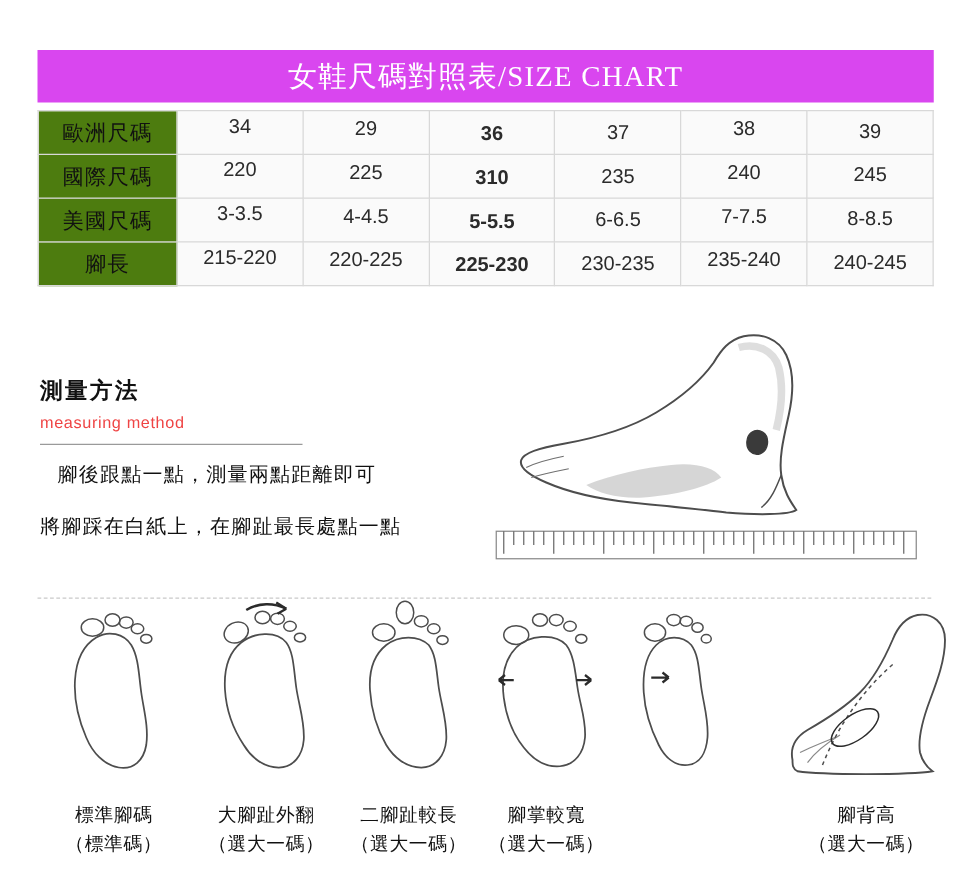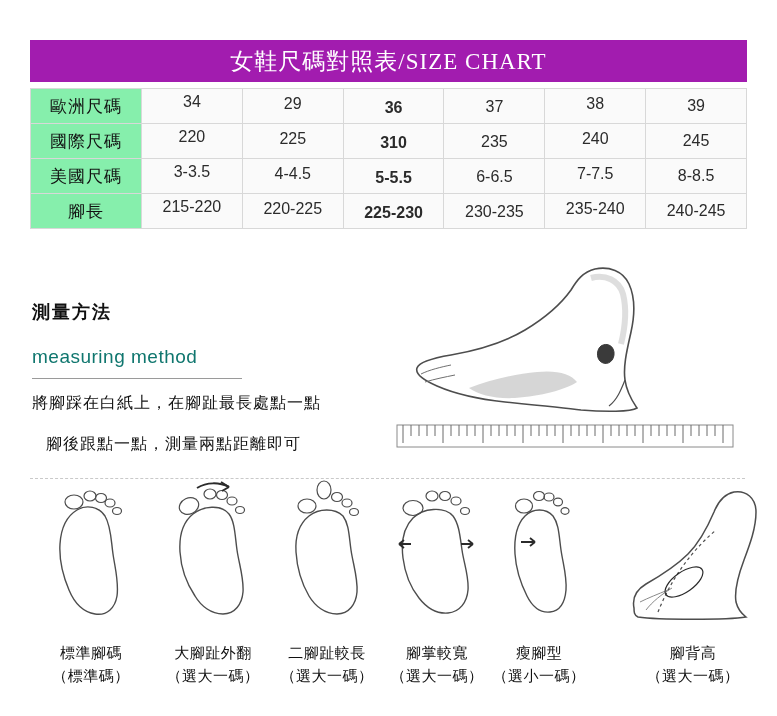--- a/index.html
+++ b/index.html
@@ -16,21 +16,21 @@
     overflow: hidden;
   }
 
   
   .title-bar {
     position: absolute;
     left: 30px;
     top: 40px;
     width: 717px;
     height: 42px;
-    background: #a21caf;
+    background: #d946ef;
     display: flex;
     align-items: center;
     justify-content: center;
   }
   .title-bar .title-text {
     color: #ffffff;
     font-family: "Liberation Serif", serif;
     font-size: 23px;
     letter-spacing: 1px;
     white-space: nowrap;
@@ -50,21 +50,21 @@
   }
   .size-table td {
     border: 1px solid #d8d8d8;
     text-align: center;
     font-size: 16px;
     color: #2b2b2b;
     padding: 0;
   }
   .size-table td.rowhead {
     width: 110px;
-    background: #86efac;
+    background: #4d7c0f;
     font-size: 17px;
     font-family: "Liberation Serif", serif;
     color: #111;
     text-align: center;
     letter-spacing: 1px;
   }
   .size-table td.val {
     background: #fafafa;
   }
   
@@ -83,23 +83,23 @@
     width: 340px;
   }
   .measure-title-cn {
     font-family: Liberation Mono, monospace;
     font-size: 18px;
     font-weight: bold;
     color: #111;
     letter-spacing: 2px;
   }
   .measure-title-en {
-    font-size: 19px;
-    color: #0f766e;
-    margin-top: 22px;
+    font-size: 13px;
+    color: #ef4444;
+    margin-top: 6px;
     letter-spacing: 0.5px;
   }
   .measure-rule {
     width: 210px;
     height: 1px;
     background: #9a9a9a;
     margin: 10px 0 14px 0;
   }
   .measure-line {
     font-family: "Liberation Serif", serif;
@@ -266,22 +266,22 @@
           <div class="c6">240-245</div>
         </td>
   </tr>
 </tbody>
   </table>
 
 <div class="measure-block">
   <div class="measure-title-cn">測量方法</div>
   <div class="measure-title-en">measuring method</div>
   <div class="measure-rule"></div>
+  <div class="measure-line indent">腳後跟點一點，測量兩點距離即可</div>
   <div class="measure-line">將腳踩在白紙上，在腳趾最長處點一點</div>
-  <div class="measure-line indent">腳後跟點一點，測量兩點距離即可</div>
 </div>
 
 <div class="foot-side-wrap">
   <svg width="360" height="200" viewBox="0 0 360 200">
 
     <path d="M196,148 C180,146 150,143 120,140 C92,137 68,131 52,124 C38,118 30,112 32,106
              C34,100 48,96 66,93 C94,88 120,80 140,68 C160,56 176,42 186,28
              C192,18 198,10 210,7 C224,4 238,9 244,22 C250,35 250,52 246,70
              C242,88 238,104 240,118 C242,132 248,140 252,146 C246,150 220,150 196,148 Z" fill="none" stroke="#4d4d4d" stroke-width="1.6"></path>
 
@@ -437,24 +437,20 @@
                  C71,141 76,132 77,120 C78,106 74,94 72,80 C70,66 70,54 64,46
                  C57,38 44,38 36,46 Z" fill="none" stroke="#4d4d4d" stroke-width="1.4"></path>
         <ellipse cx="35" cy="36" rx="8.5" ry="7" fill="none" stroke="#4d4d4d" stroke-width="1.2"></ellipse>
         <ellipse cx="50" cy="26" rx="5.5" ry="4.5" fill="none" stroke="#4d4d4d" stroke-width="1.2"></ellipse>
         <ellipse cx="60" cy="27" rx="5" ry="4" fill="none" stroke="#4d4d4d" stroke-width="1.2"></ellipse>
         <ellipse cx="69" cy="32" rx="4.5" ry="3.8" fill="none" stroke="#4d4d4d" stroke-width="1.2"></ellipse>
         <ellipse cx="76" cy="41" rx="4" ry="3.4" fill="none" stroke="#4d4d4d" stroke-width="1.2"></ellipse>
         <path d="M32,72 L46,72 M46,72 L41,68 M46,72 L41,76" fill="none" stroke="#2b2b2b" stroke-width="1.8"></path>
       </svg>
     </div>
-    <div class="type-label">
-      <span>瘦腳型</span>
-      <span class="sub">（選小一碼）</span>
-    </div>
   </div>
 
   <div class="type-item t5" style="width:150px;">
     <div class="type-art">
       <svg width="150" height="160" viewBox="0 0 150 160">
         <path d="M16,138 C14,128 18,120 28,114 C42,106 58,96 70,84
                  C82,72 90,56 96,42 C100,32 106,24 116,22
                  C128,20 138,28 138,42 C138,58 132,74 126,90
                  C120,106 116,120 118,132 C120,140 124,144 128,147
                  C110,150 40,150 20,147 C16,145 16,142 16,138 Z" fill="none" stroke="#4d4d4d" stroke-width="1.5"></path>

